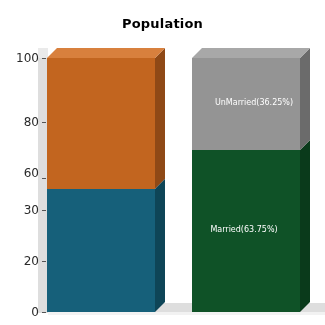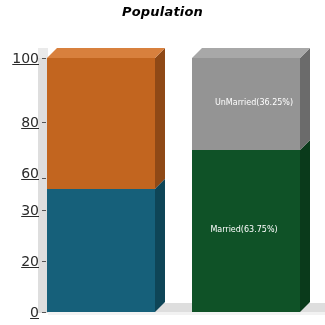--- a/index.html
+++ b/index.html
@@ -16,29 +16,28 @@
   #chart-root {
     position: relative;
     width: 325px;
     height: 325px;
     background: #ffffff;
   }
 
   
   .chart-title {
     position: absolute;
-    top: 4px;
+    top: 16px;
     left: 0;
     width: 325px;
     text-align: center;
     font-size: 13px;
     font-weight: bold;
     color: #000000;
     letter-spacing: 0.2px;
-    font-style: italic;
   }
 
   
   .plot-area {
     position: absolute;
     left: 0;
     top: 0;
     width: 325px;
     height: 325px;
   }
@@ -87,24 +86,23 @@
   }
   .y-tick {
     position: absolute;
     right: 0;
     height: 12px;
     display: flex;
     align-items: center;
     justify-content: flex-end;
   }
   .y-tick-label {
-    font-size: 14px;
+    font-size: 12px;
     color: #2b2b2b;
     line-height: 12px;
-    text-decoration: underline;
   }
   .y-tick-mark {
     display: inline-block;
     width: 4px;
     height: 1px;
     background: #555555;
     margin-left: 3px;
     margin-right: 2px;
   }
   .seg {

